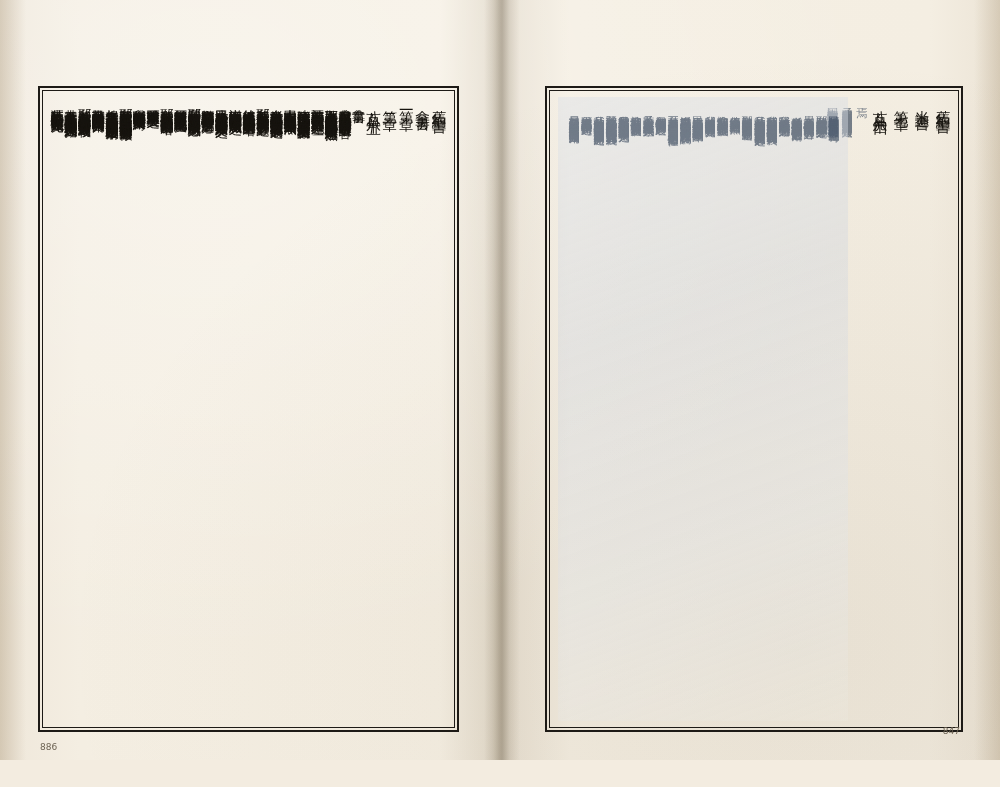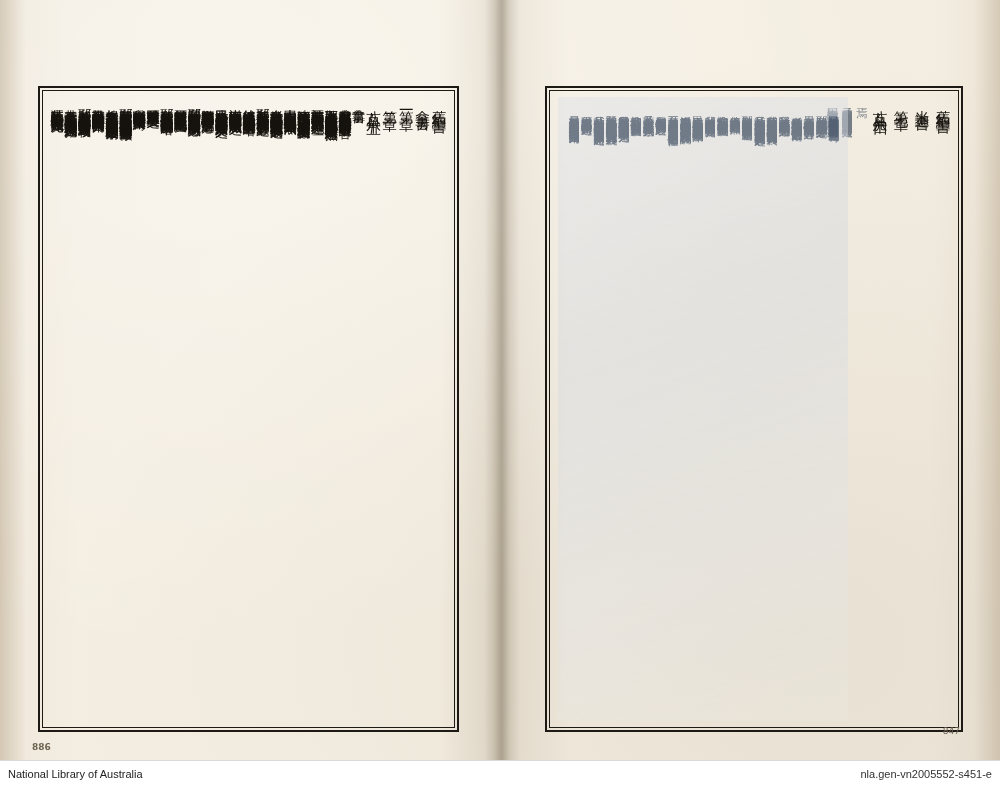--- a/index.html
+++ b/index.html
@@ -161,21 +161,21 @@
     background: linear-gradient(270deg, rgba(150,128,92,0.26), rgba(150,128,92,0));
   }
 
   
   .corner-num {
     position: absolute;
     font-size: 9px;
     color: #6d6353;
     font-family: "DejaVu Sans", sans-serif;
   }
-  .corner-num.left  { left: 32px;  top: 742px; font-weight: bold; }
+  .corner-num.left  { left: 40px;  top: 742px; }
   .corner-num.right { right: 40px; top: 726px; }
 
   
   .credit-bar {
     position: absolute;
     left: 0; top: 760px;
     width: 1000px; height: 27px;
     background: #ffffff;
     border-top: 1px solid #d9d9d9;
     display: flex;
@@ -279,18 +279,14 @@
           <div class="col">爾之城垣建築之日即爾疆界廣拓之時</div>
           <div class="col">是日敵必自亞述至埃及諸邑自埃及至大河自此海至彼海自此山至彼山咸歸爾焉</div>
         </div>
       </div>
     </div>
   </div>
 
   <div class="corner-num left">886</div>
   <div class="corner-num right">847</div>
 
-  <div class="credit-bar">
-    <span>National Library of Australia</span>
-    <span class="right-id">nla.gen-vn2005552-s451-e</span>
-  </div>
 
 </div>
 
 </body></html>

